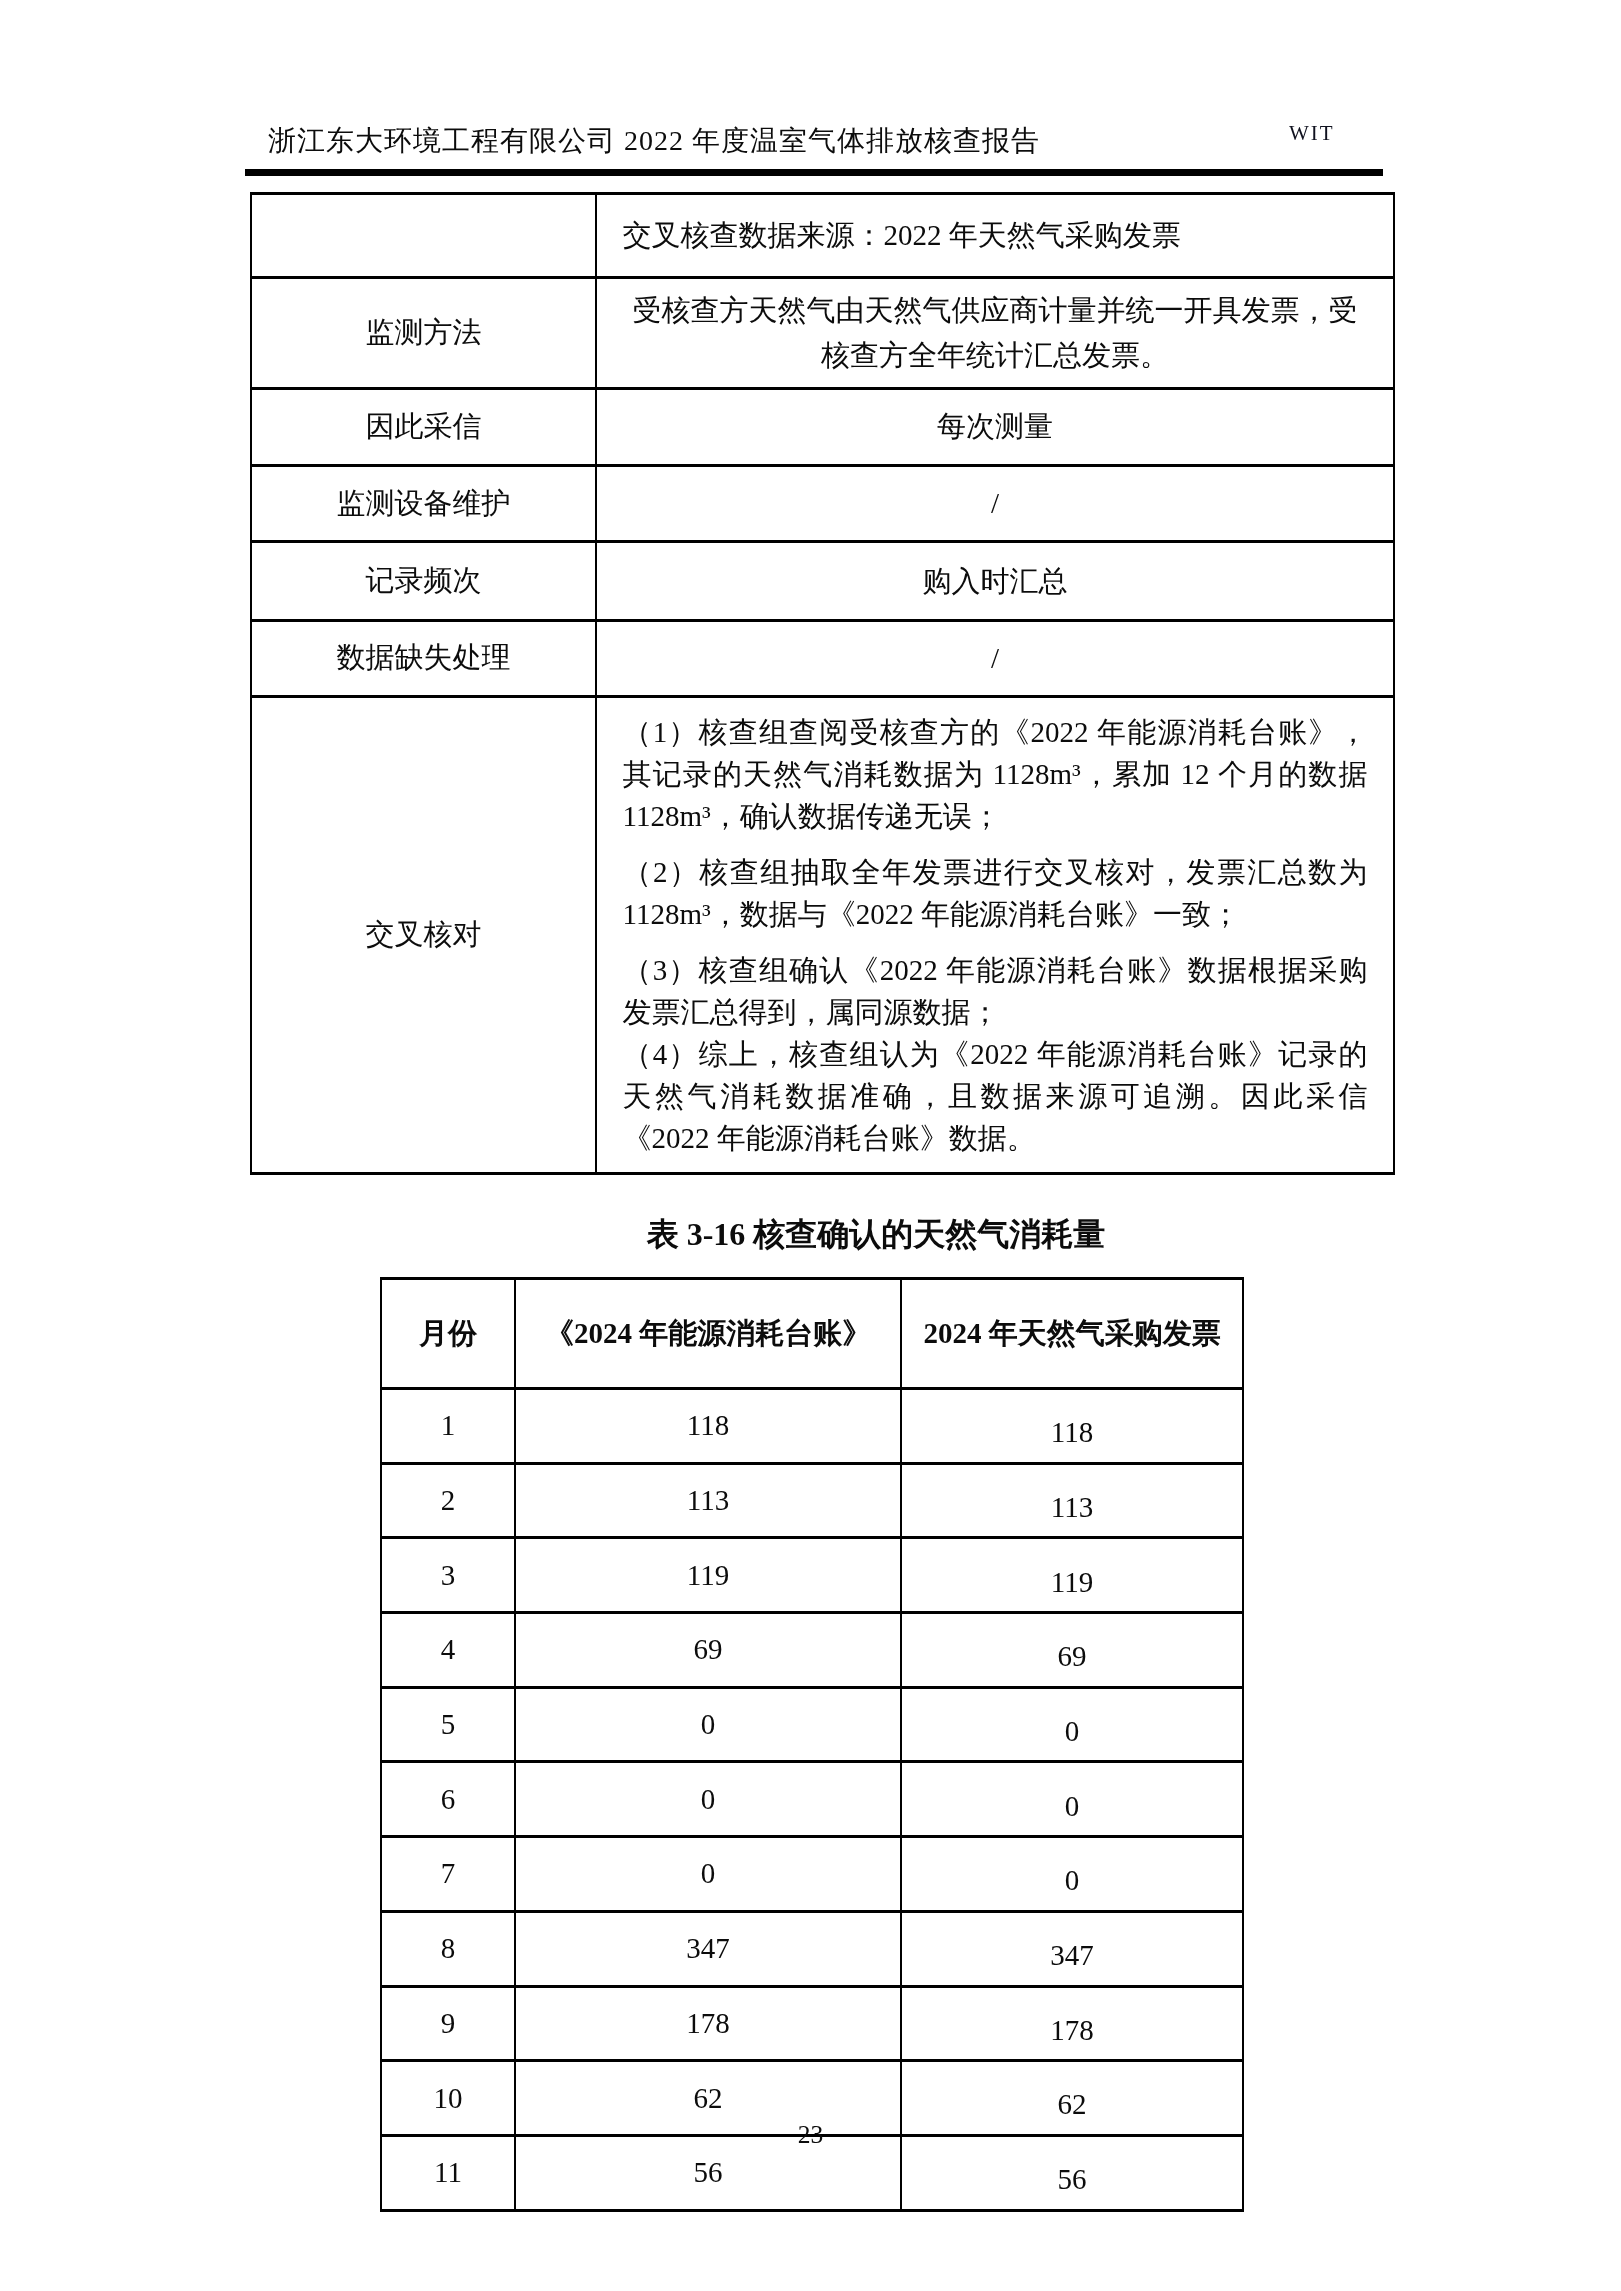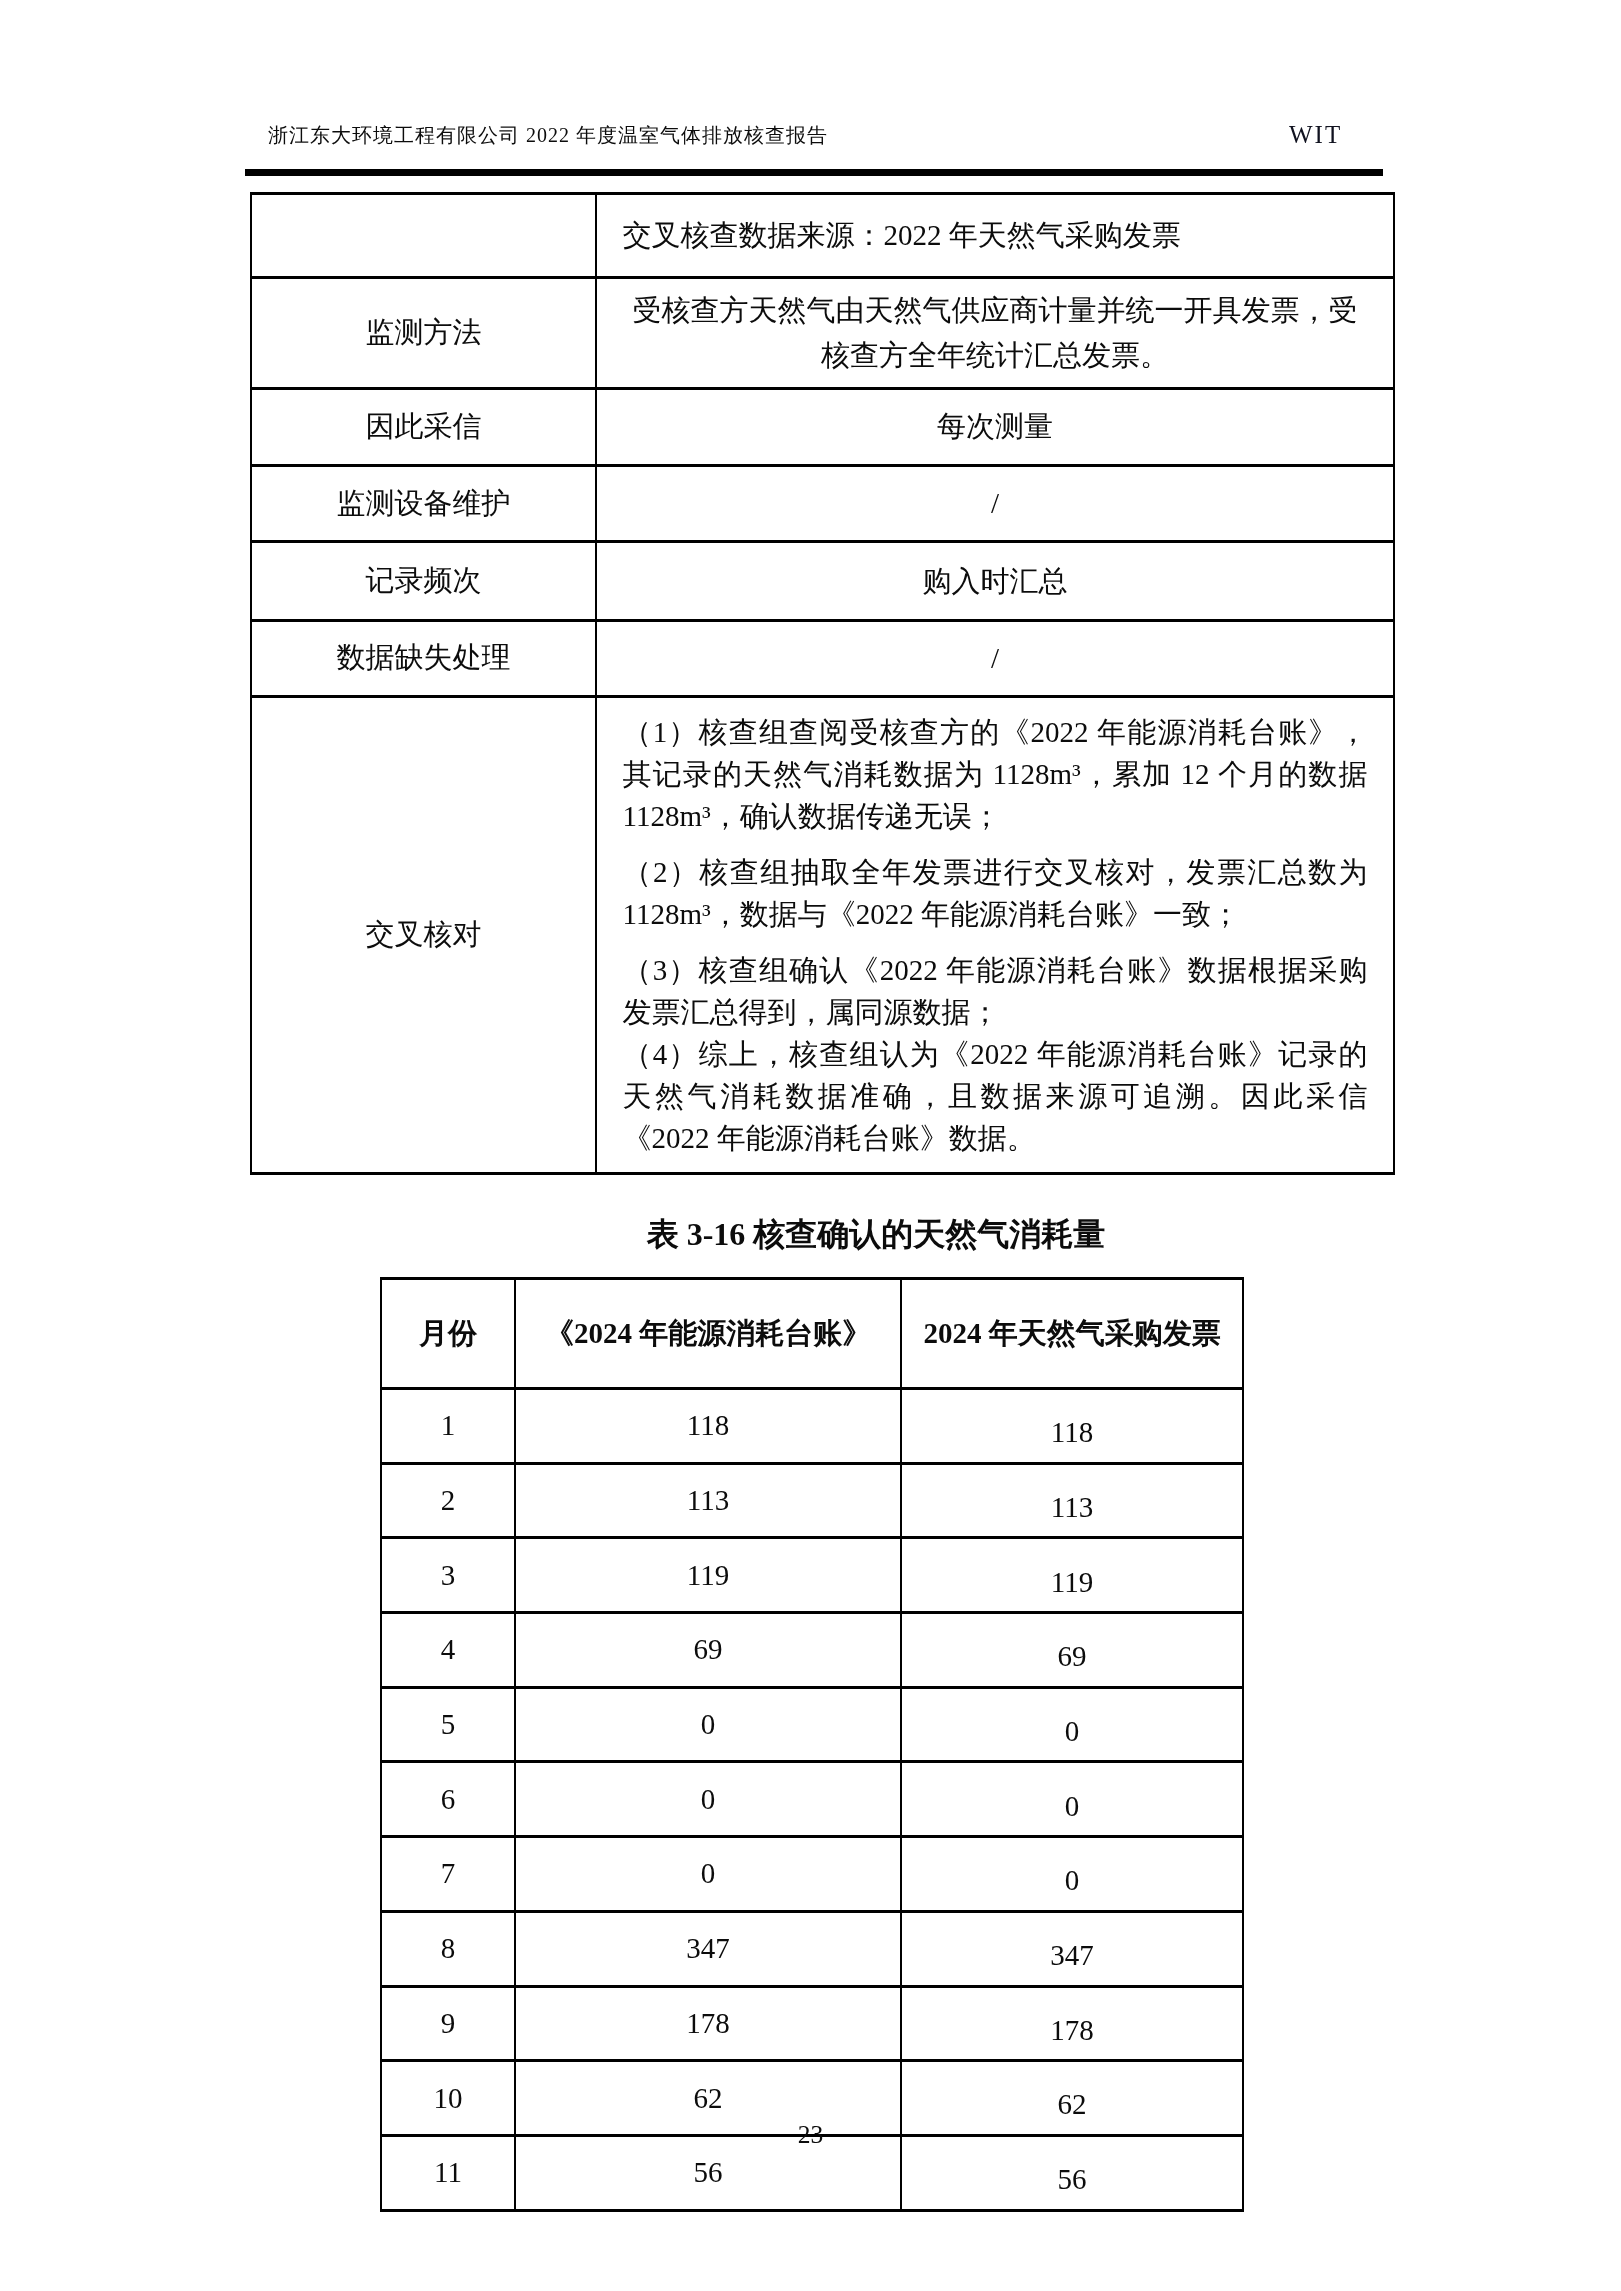--- a/index.html
+++ b/index.html
@@ -7,25 +7,25 @@
     position:relative;
     width:1621px;height:2292px;
     background:#ffffff;
     font-family:"Liberation Serif","DejaVu Serif",serif;
     color:#0c0c0c;
     overflow:hidden;
   }
   
   .hdr-title{
     position:absolute;left:268px;top:122px;
-    font-size:20px;letter-spacing:1px;white-space:nowrap;
+    font-size:28px;letter-spacing:1px;white-space:nowrap;
   }
   .hdr-logo{
     position:absolute;left:1289px;top:121px;
-    font-size:25px;letter-spacing:2px;color:#10121f;
+    font-size:21px;letter-spacing:2px;color:#10121f;
   }
   .hdr-rule{
     position:absolute;left:245px;top:169px;width:1138px;height:6.9px;
     background:#000;
   }
   
   table{border-collapse:collapse;table-layout:fixed;}
   .t1{
     position:absolute;left:250px;top:192px;width:1143px;
     font-size:29px;

